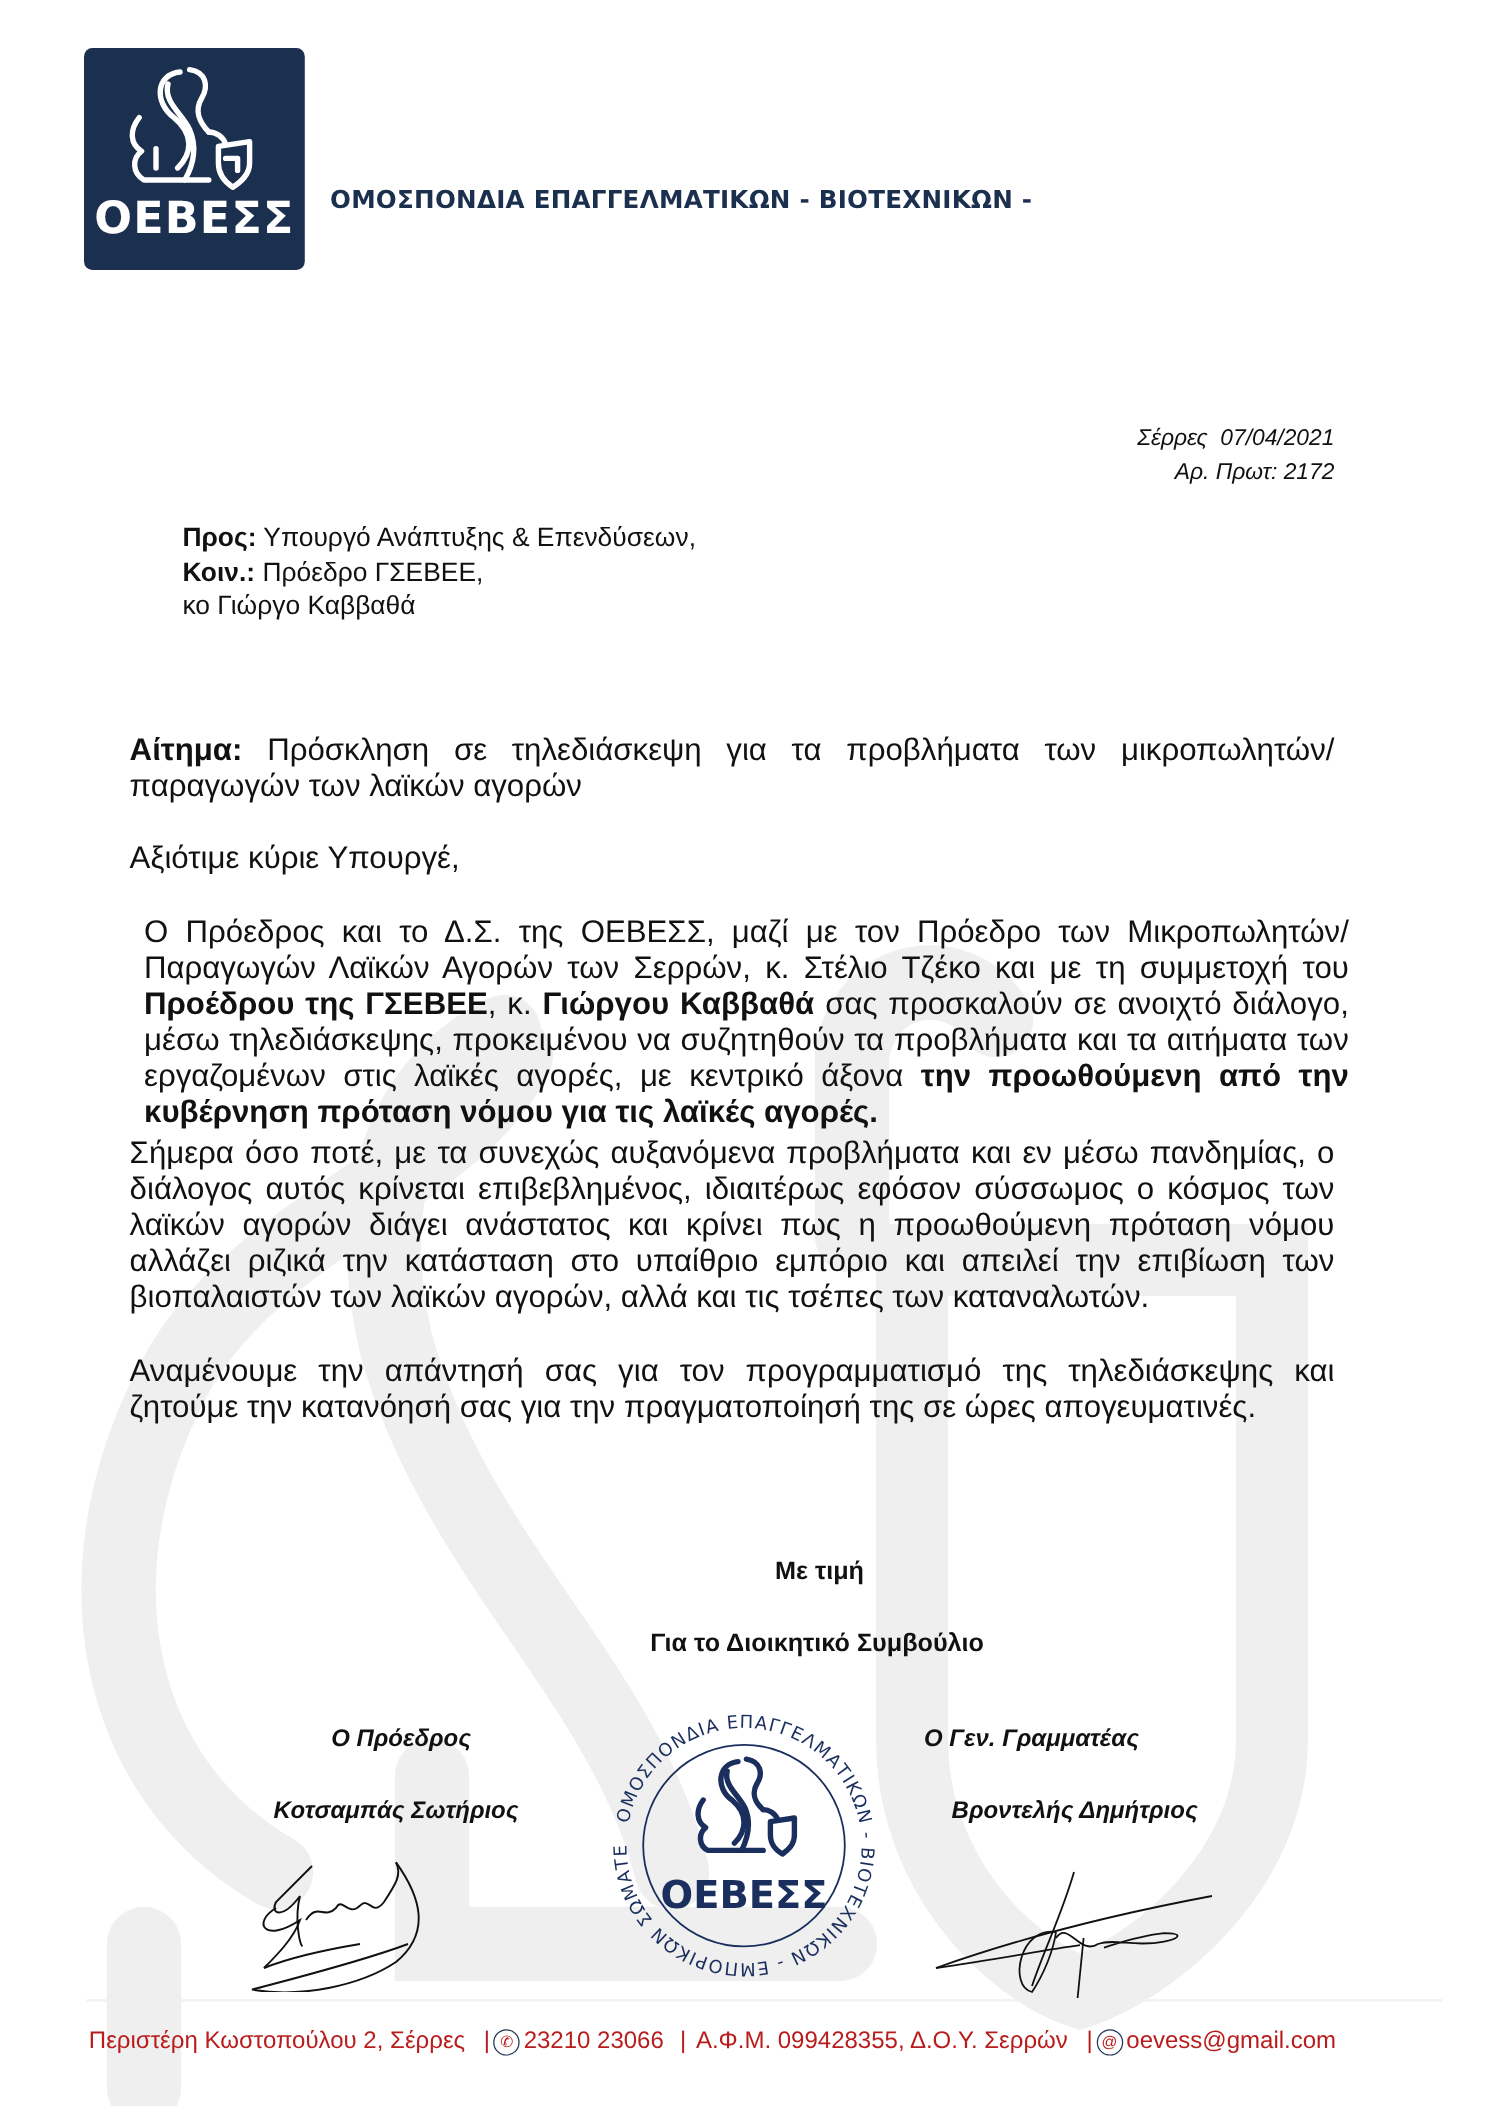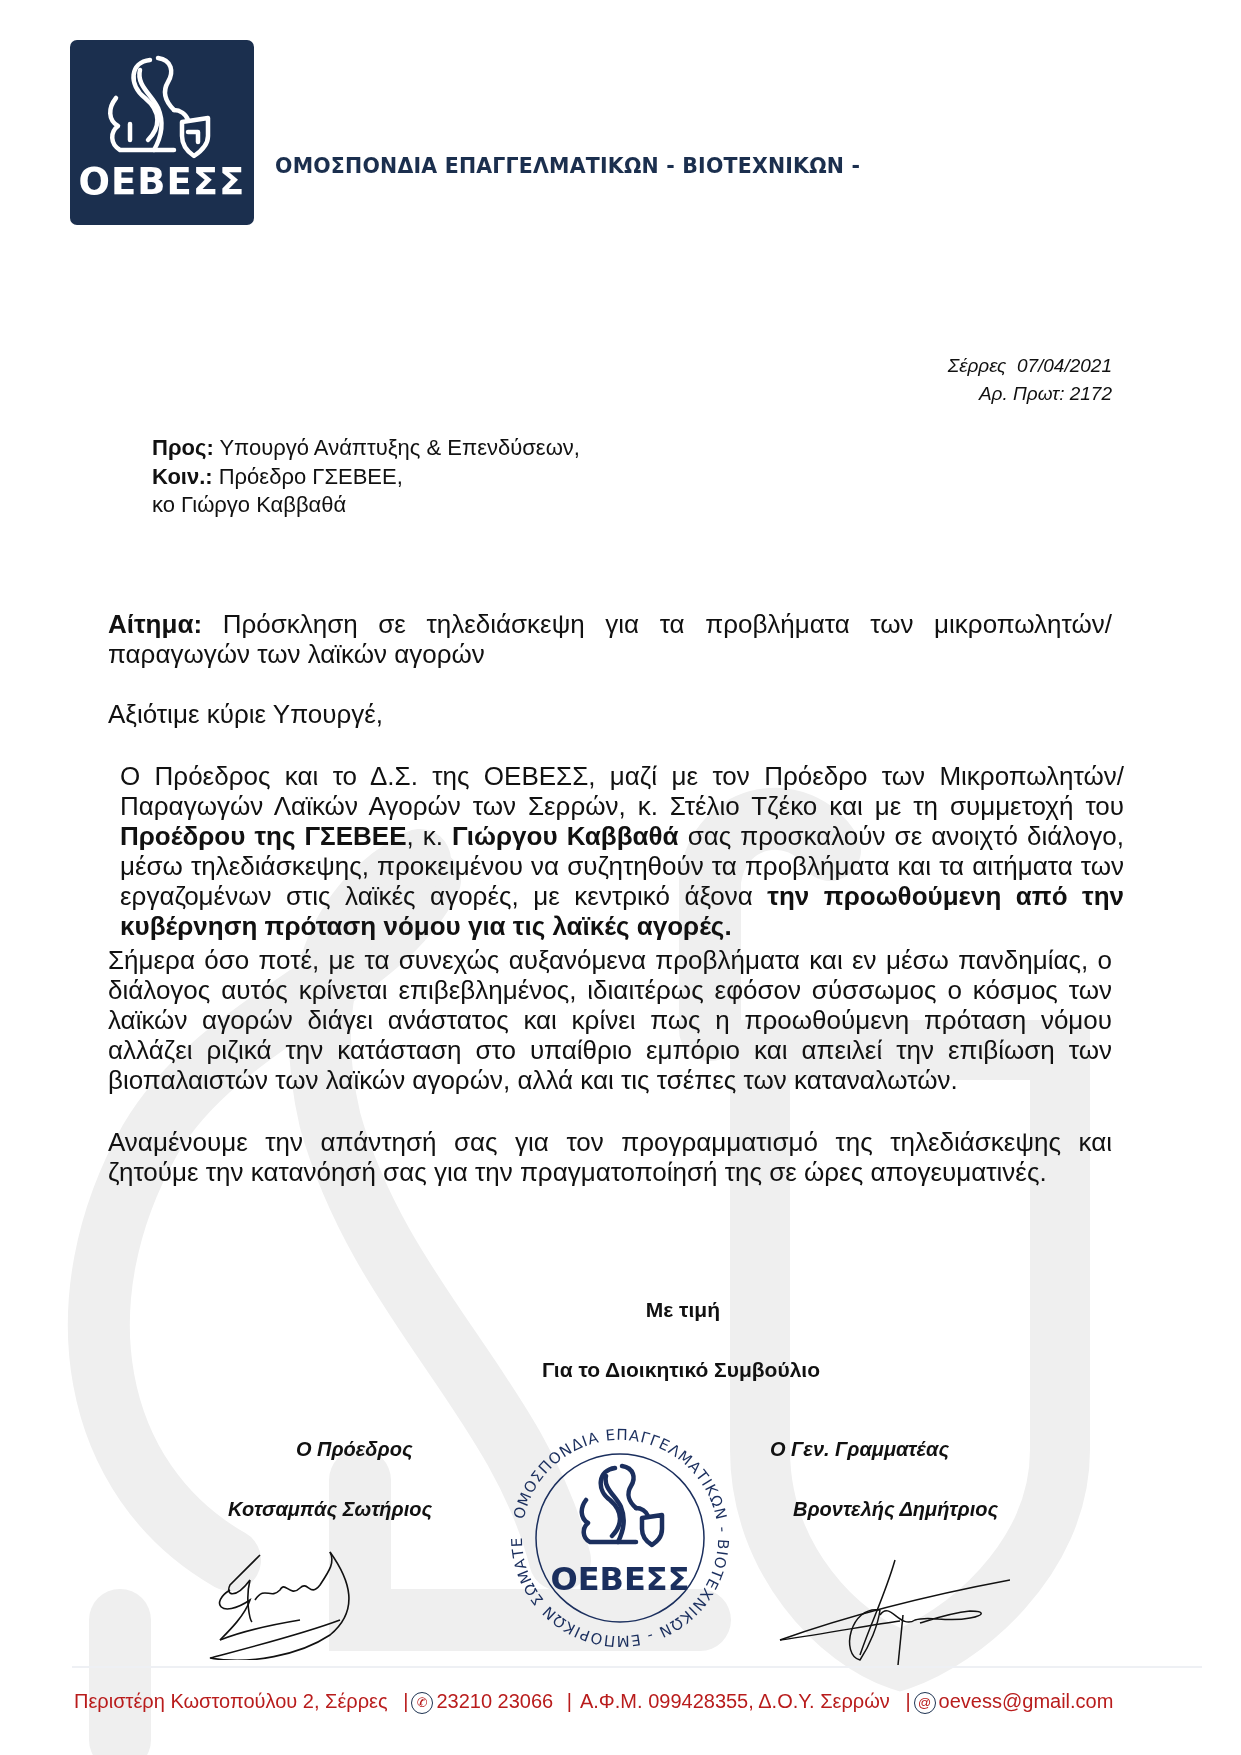--- a/index.html
+++ b/index.html
@@ -80,21 +80,21 @@
   <span>Ο Πρόεδρος και το Δ.Σ. της ΟΕΒΕΣΣ, μαζί με τον Πρόεδρο των Μικροπωλητών/Παραγωγών Λαϊκών Αγορών των Σερρών, κ. Στέλιο Τζέκο και με τη συμμετοχή του </span><b>Προέδρου της ΓΣΕΒΕΕ</b><span>, κ. </span><b>Γιώργου Καββαθά</b><span> σας προσκαλούν σε ανοιχτό διάλογο, μέσω τηλεδιάσκεψης, προκειμένου να συζητηθούν τα προβλήματα και τα αιτήματα των εργαζομένων στις λαϊκές αγορές, με κεντρικό άξονα </span><b>την προωθούμενη από την κυβέρνηση πρόταση νόμου για τις λαϊκές αγορές.</b>
 </div>
 
 <div class="abs body-text" style="top:945px;">Σήμερα όσο ποτέ, με τα συνεχώς αυξανόμενα προβλήματα και εν μέσω πανδημίας, ο διάλογος αυτός κρίνεται επιβεβλημένος, ιδιαιτέρως εφόσον σύσσωμος ο κόσμος των λαϊκών αγορών διάγει ανάστατος και κρίνει πως η προωθούμενη πρόταση νόμου αλλάζει ριζικά την κατάσταση στο υπαίθριο εμπόριο και απειλεί την επιβίωση των βιοπαλαιστών των λαϊκών αγορών, αλλά και τις τσέπες των καταναλωτών.</div>
 
 <div class="abs body-text" style="top:1127px;">Αναμένουμε την απάντησή σας για τον προγραμματισμό της τηλεδιάσκεψης και ζητούμε την κατανόησή σας για την πραγματοποίησή της σε ώρες απογευματινές.</div>
 
 <div class="abs center-b" style="left:520px; width:200px; top:1286px;">Με τιμή</div>
 <div class="abs center-b" style="left:420px; width:400px; top:1346px;">Για το Διοικητικό Συμβούλιο</div>
 
-<div class="abs ital-b" style="left:296px; top:1438px;">Ο Πρόεδρος</div>
+<div class="abs ital-b" style="left:276px; top:1438px;">Ο Πρόεδρος</div>
 <div class="abs ital-b" style="left:228px; top:1498px;">Κοτσαμπάς Σωτήριος</div>
 <div class="abs ital-b" style="left:770px; top:1438px;">Ο Γεν. Γραμματέας</div>
 <div class="abs ital-b" style="left:793px; top:1498px;">Βροντελής Δημήτριος</div>
 
 <svg class="abs" style="left:190px; top:1540px;" width="190" height="120" viewBox="0 0 190 120">
   <g fill="none" stroke="#111" stroke-width="1.6">
     <path d="M40 50 C 20 62, 30 80, 60 60 C 55 75, 40 90, 30 100"></path>
     <path d="M70 15 L 40 45 C 35 55, 45 60, 60 40 C 55 60, 60 80, 62 82"></path>
     <path d="M65 60 C 75 45, 80 60, 90 50 C 95 40, 100 58, 110 48 C 118 40, 120 58, 130 45 C 140 30, 145 22, 140 12"></path>
     <path d="M140 12 C 160 40, 170 70, 140 95 C 110 115, 60 125, 20 118 C 50 110, 110 95, 150 80"></path>

